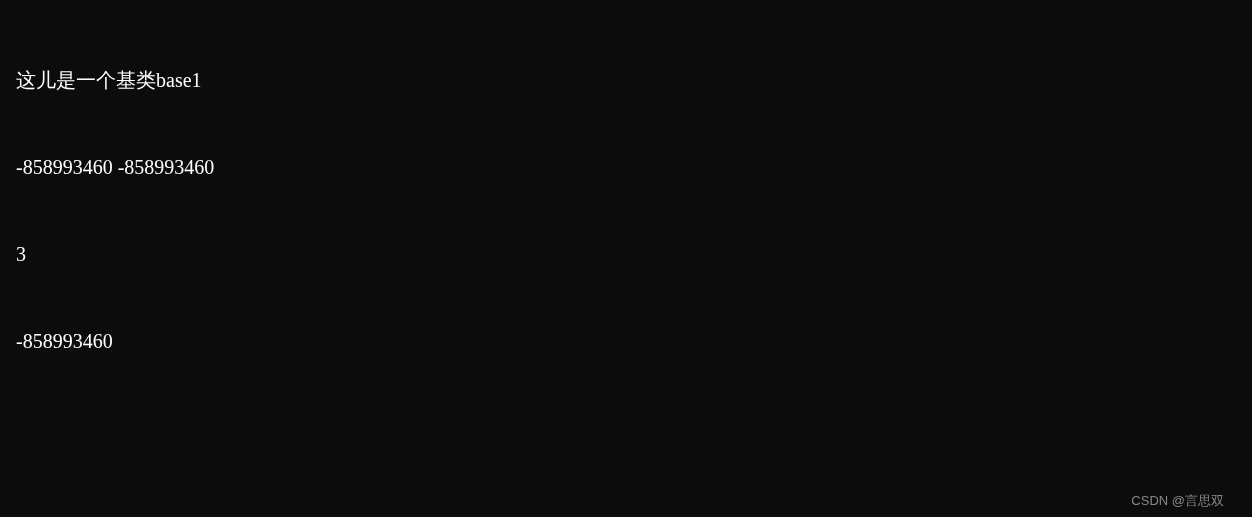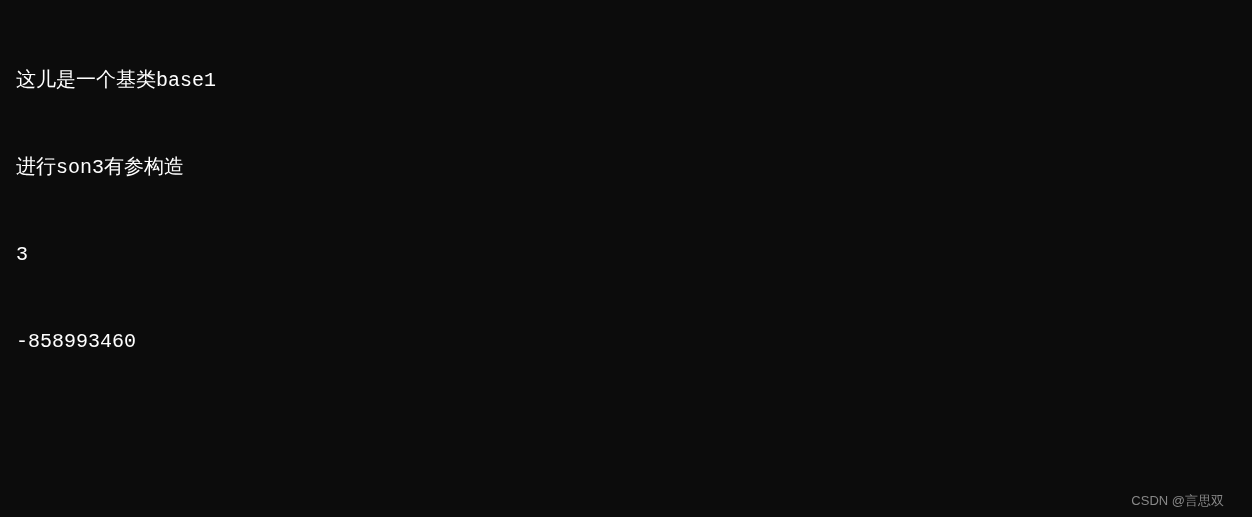--- a/index.html
+++ b/index.html
@@ -21,38 +21,39 @@
       overflow: hidden;
     }
     
     .terminal-output {
       white-space: pre-wrap;
       word-break: break-all;
     }
     
     .output-line {
       display: block;
+      font-family: Liberation Serif, serif;
     }
     
     .watermark {
       position: absolute;
       bottom: 6px;
       right: 28px;
       font-size: 13px;
       color: #888888;
       font-family: 'Microsoft YaHei', sans-serif;
       text-align: center;
     }
   </style>
 </head>
 <body>
 
 <div class="terminal-output">
   <span class="output-line">这儿是一个基类base1</span>
-  <span class="output-line">进行son3有参构造</span>
+  <span class="output-line">-858993460 -858993460</span>
   <span class="output-line">3</span>
   <span class="output-line">-858993460</span>
   
   
   
   
   
   
   
   

